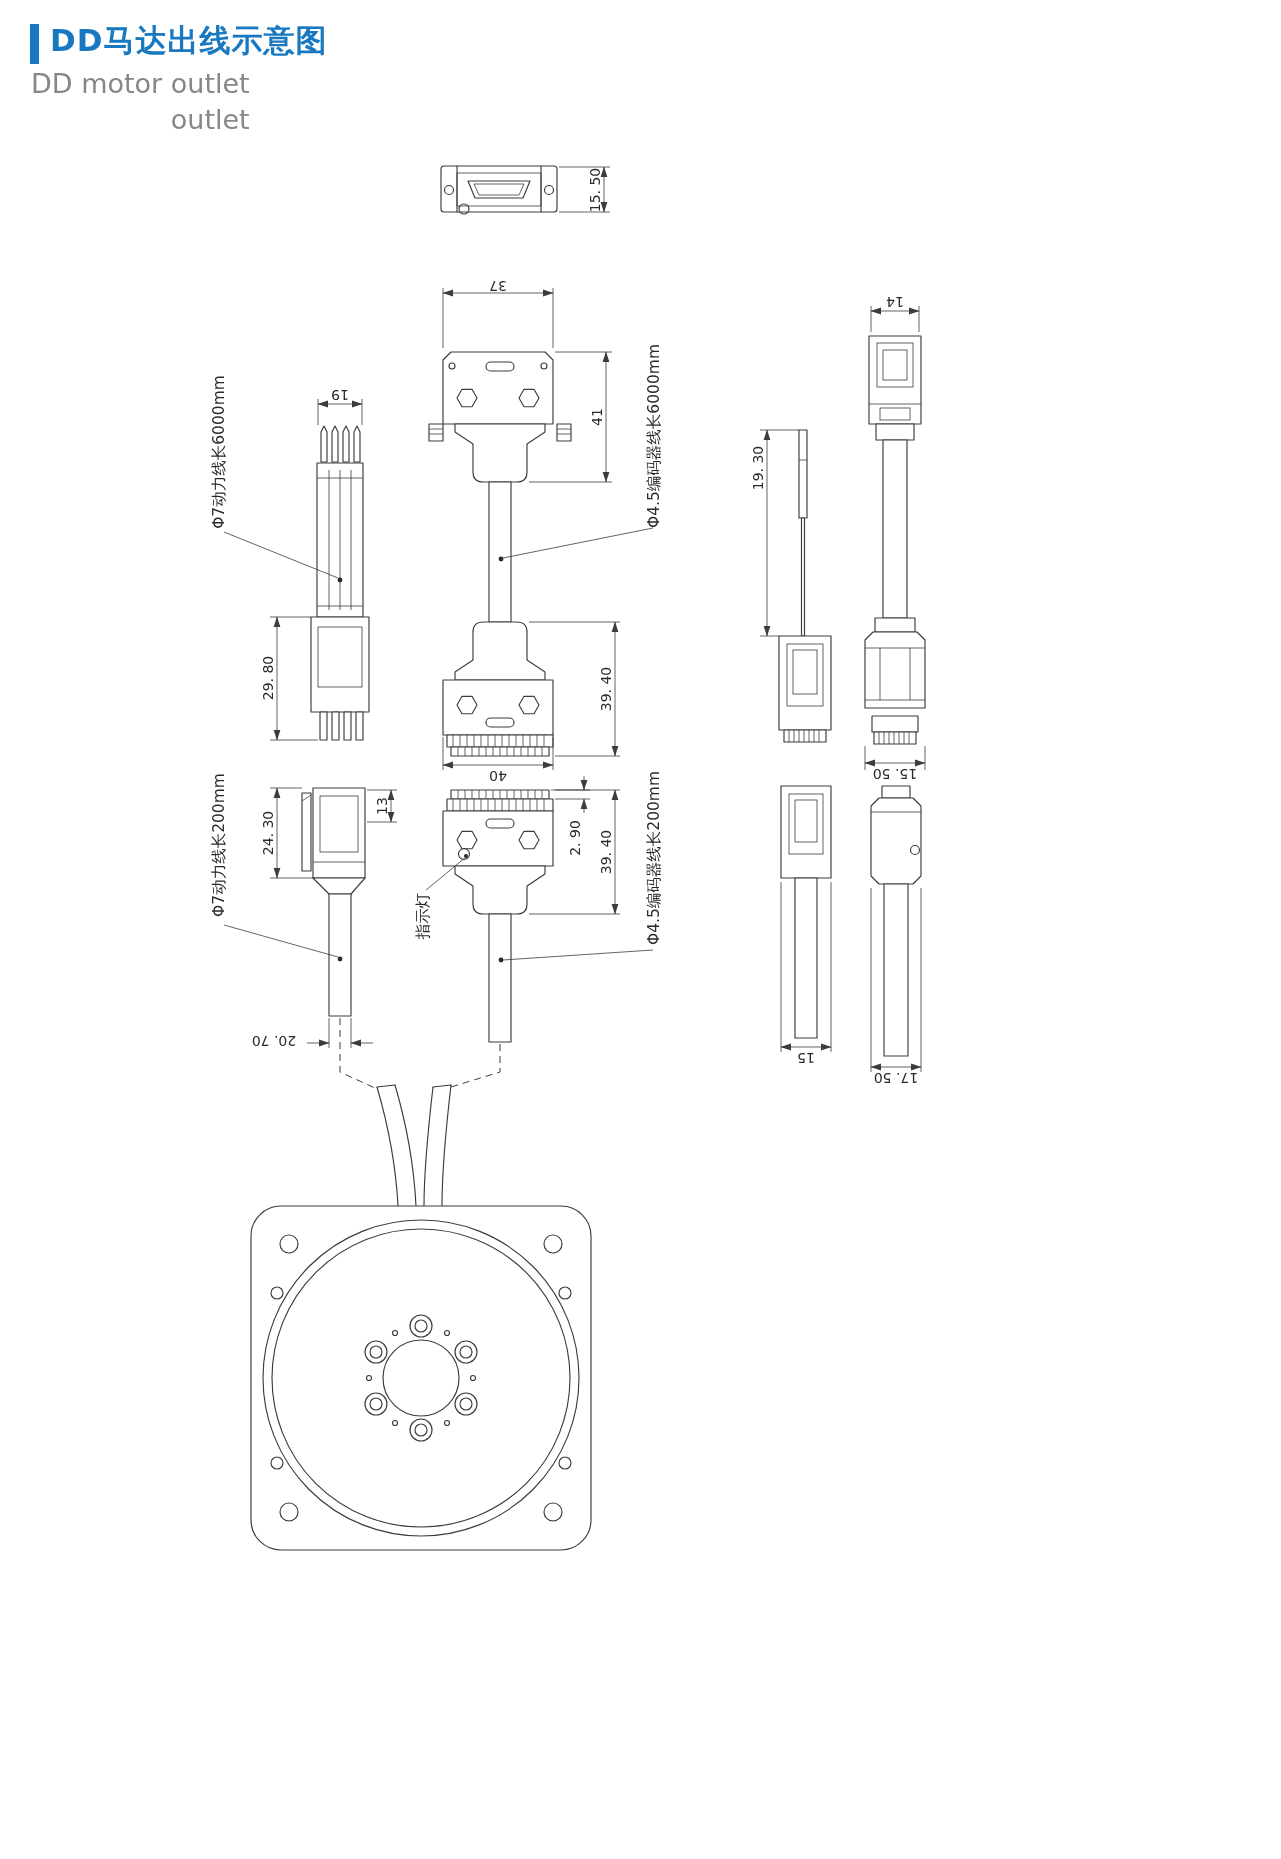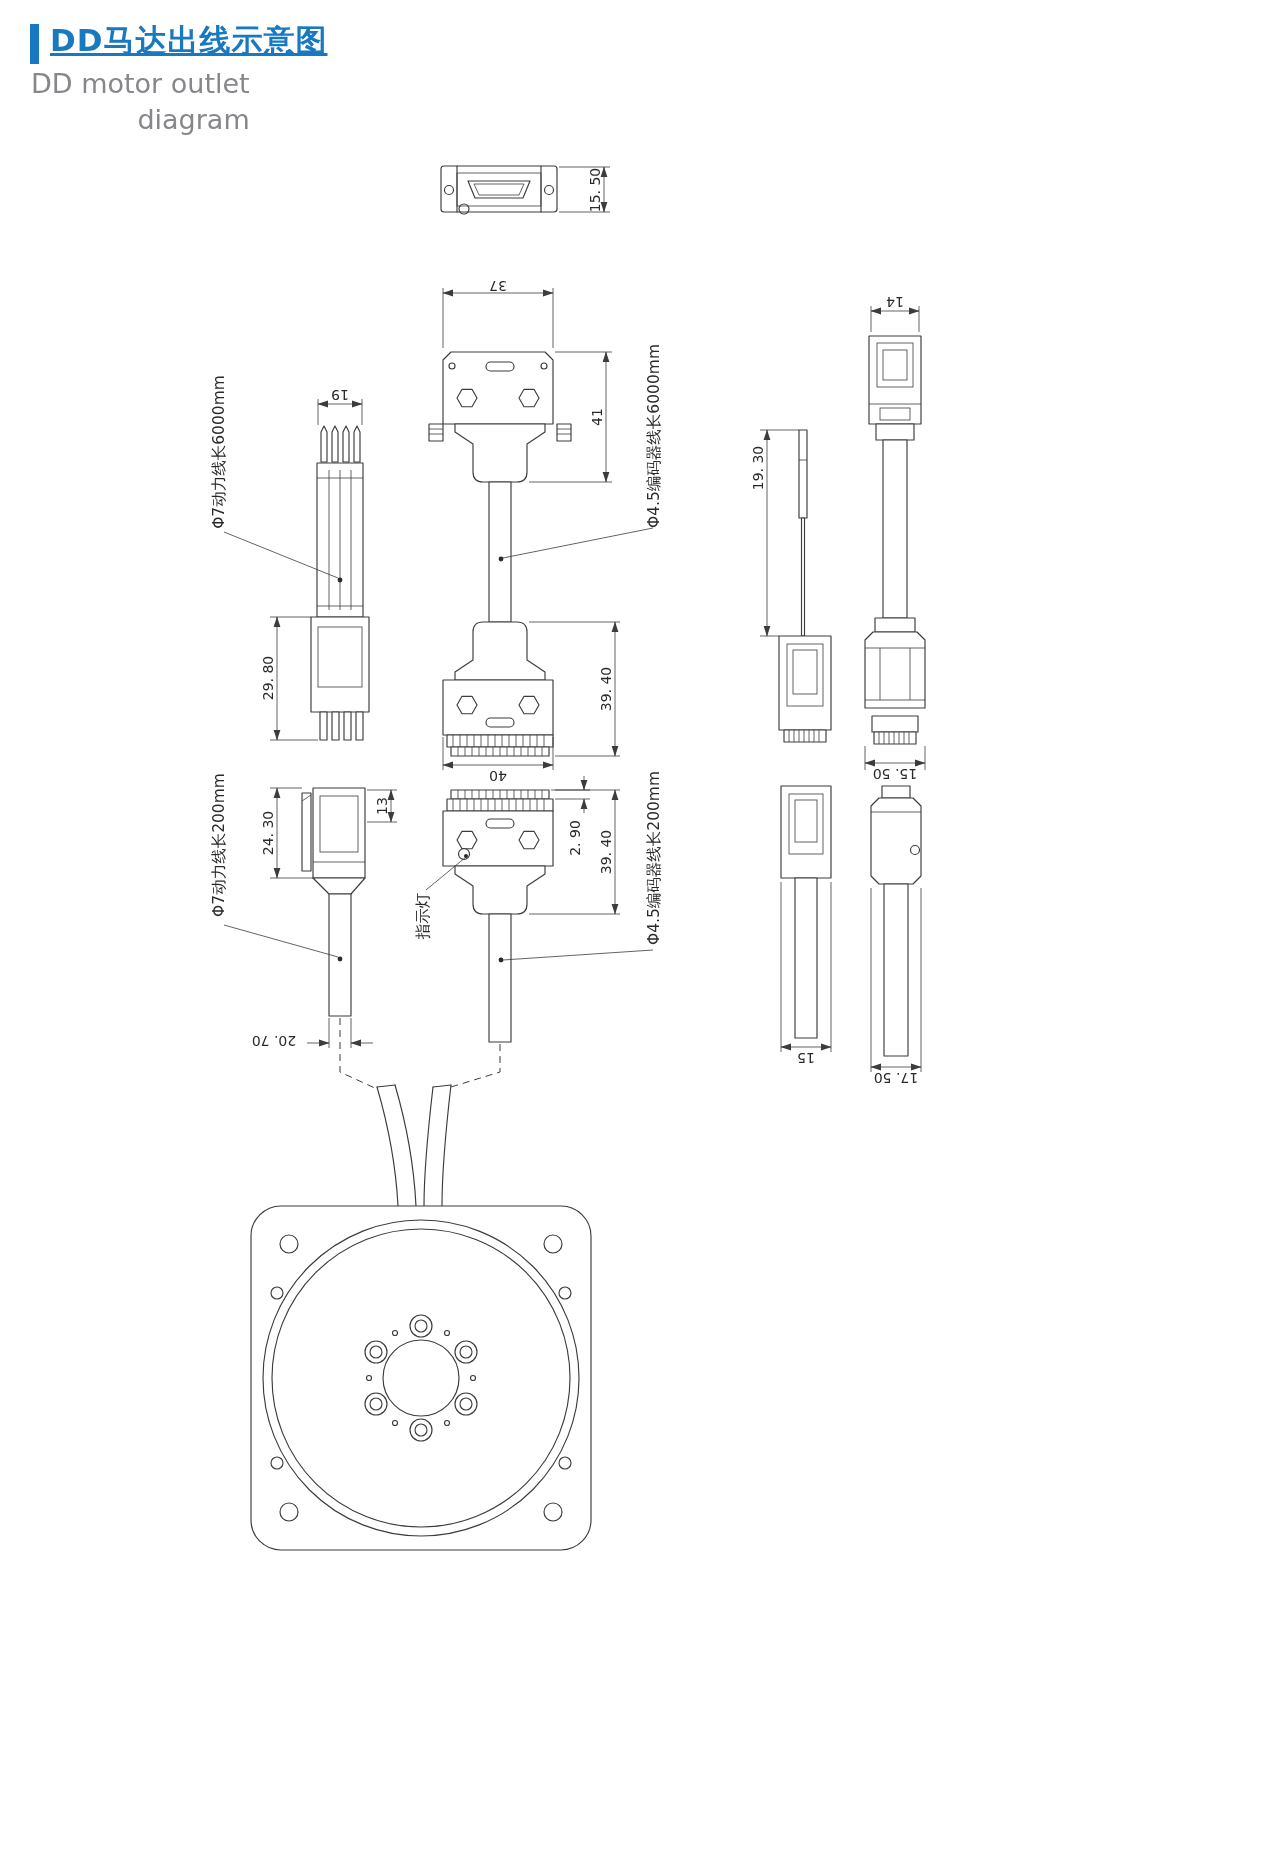--- a/index.html
+++ b/index.html
@@ -1,20 +1,20 @@
 <!DOCTYPE html>
 <html><head>
 <meta charset="utf-8">
 <style>
   html,body{margin:0;padding:0;background:#ffffff;}
   .page{position:relative;width:1281px;height:1859px;background:#ffffff;overflow:hidden;
         font-family:"DejaVu Sans",sans-serif;}
   .hdr{position:absolute;left:0;top:0;width:100%;}
   .accent{position:absolute;left:30px;top:24px;width:9px;height:40px;}
-  .title{position:absolute;left:50px;top:20px;font-size:31px;font-weight:bold;letter-spacing:1px;text-decoration:underline;}
+  .title{position:absolute;left:50px;top:20px;font-size:31px;font-weight:bold;letter-spacing:1px;}
   .sub{position:absolute;left:31px;top:66px;font-size:27px;color:#85878a;line-height:1.32;text-align:right;}
   svg{display:block;position:absolute;left:0;top:0;}
   .s   {fill:none;stroke:#3c3c3c;stroke-width:1.15;stroke-linejoin:round;stroke-linecap:round;}
   .sf  {fill:#ffffff;stroke:#3c3c3c;stroke-width:1.15;stroke-linejoin:round;}
   .thin{fill:none;stroke:#3c3c3c;stroke-width:0.8;}
   .dash{fill:none;stroke:#3c3c3c;stroke-width:1;stroke-dasharray:7 5;}
   .dimln{stroke:#3c3c3c;stroke-width:0.8;fill:none;}
   text.dim{font-family:"DejaVu Sans",sans-serif;font-size:14px;fill:#2a2a2a;}
   text.lbl{font-family:"DejaVu Sans",sans-serif;font-size:15.5px;fill:#2a2a2a;}
   .dot{fill:#2a2a2a;stroke:none;}
@@ -341,17 +341,17 @@
         <circle class="s" cx="447" cy="1423" r="2.5"></circle>
       </g>
     </g>
   </svg>
 
   <div class="hdr">
     <div class="accent" style="background: rgb(24, 120, 192);"></div>
     <div class="title" style="color: rgb(24, 120, 192);">DD马达出线示意图</div>
     <div class="sub">
       <div>DD motor outlet</div>
-      <div>diagram</div>
+      <div>outlet</div>
     </div>
   </div>
 
 </div>
 
 </body></html>

